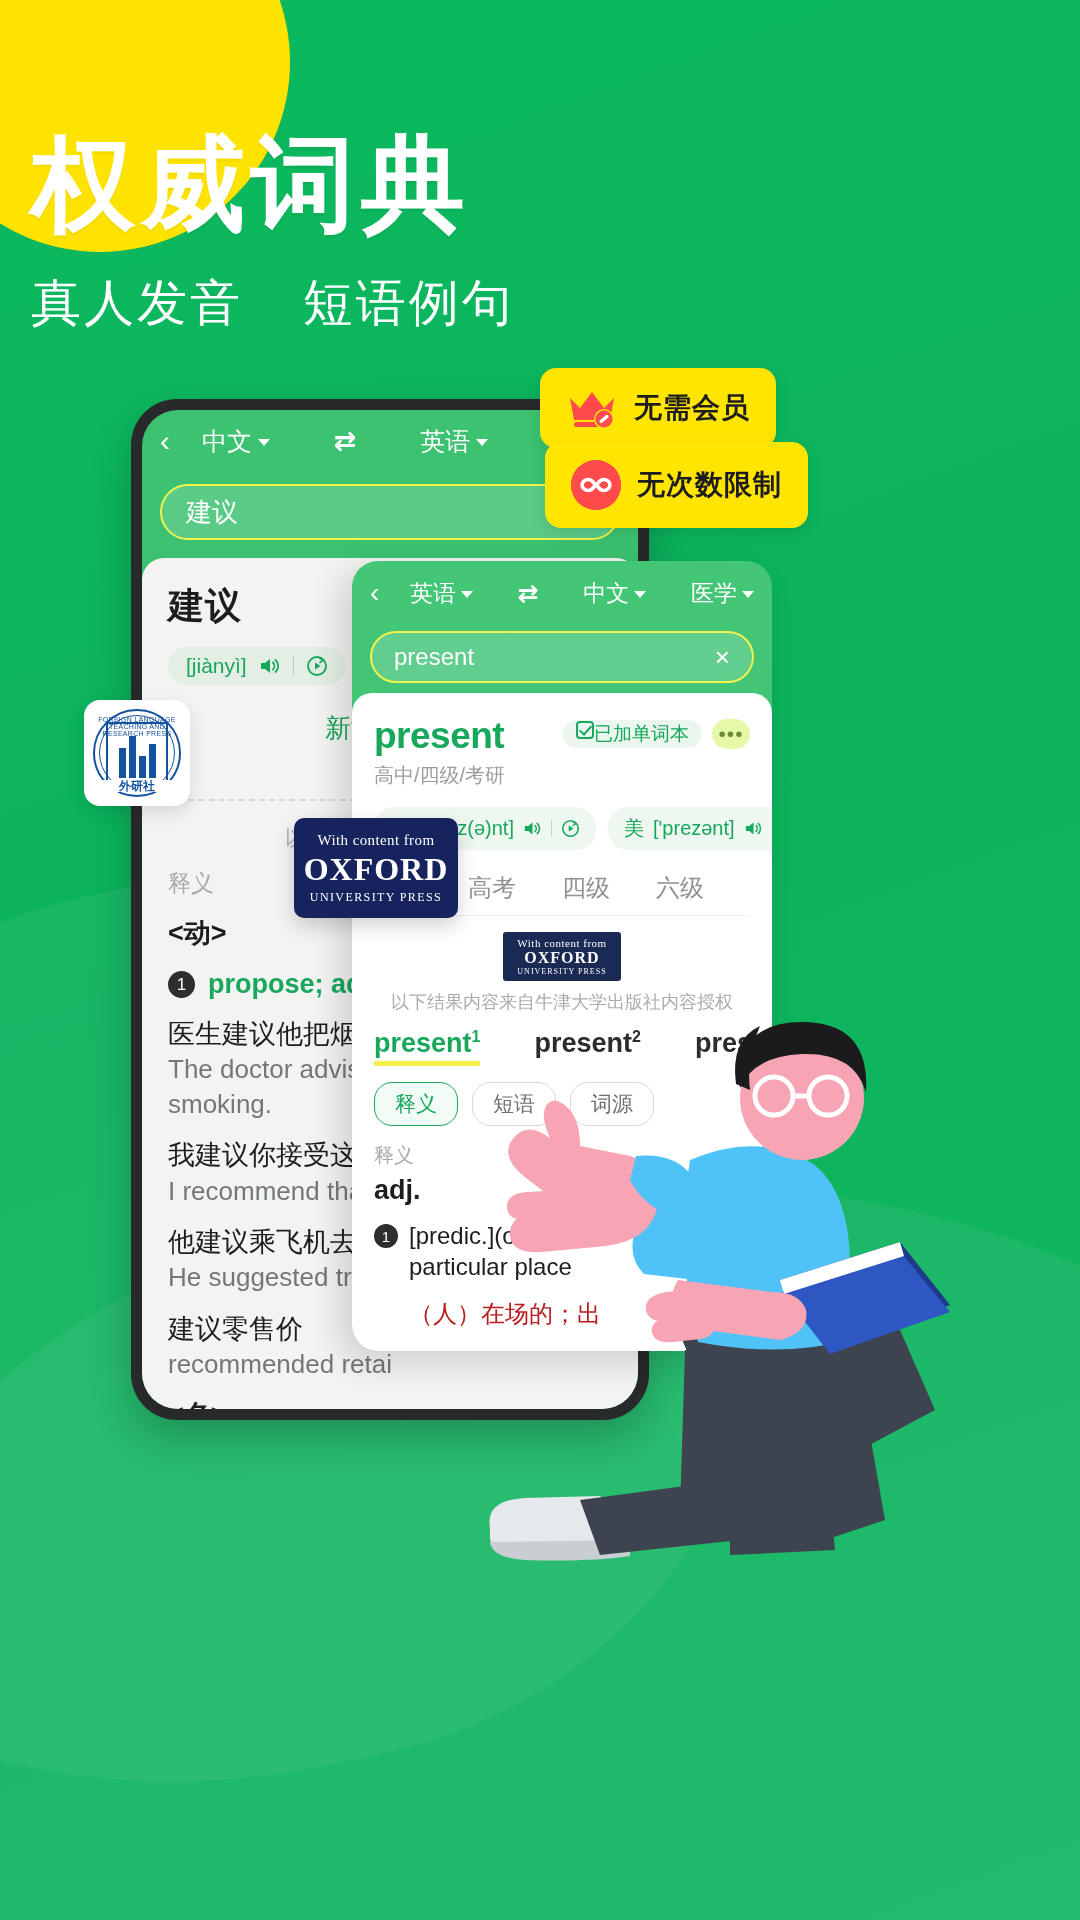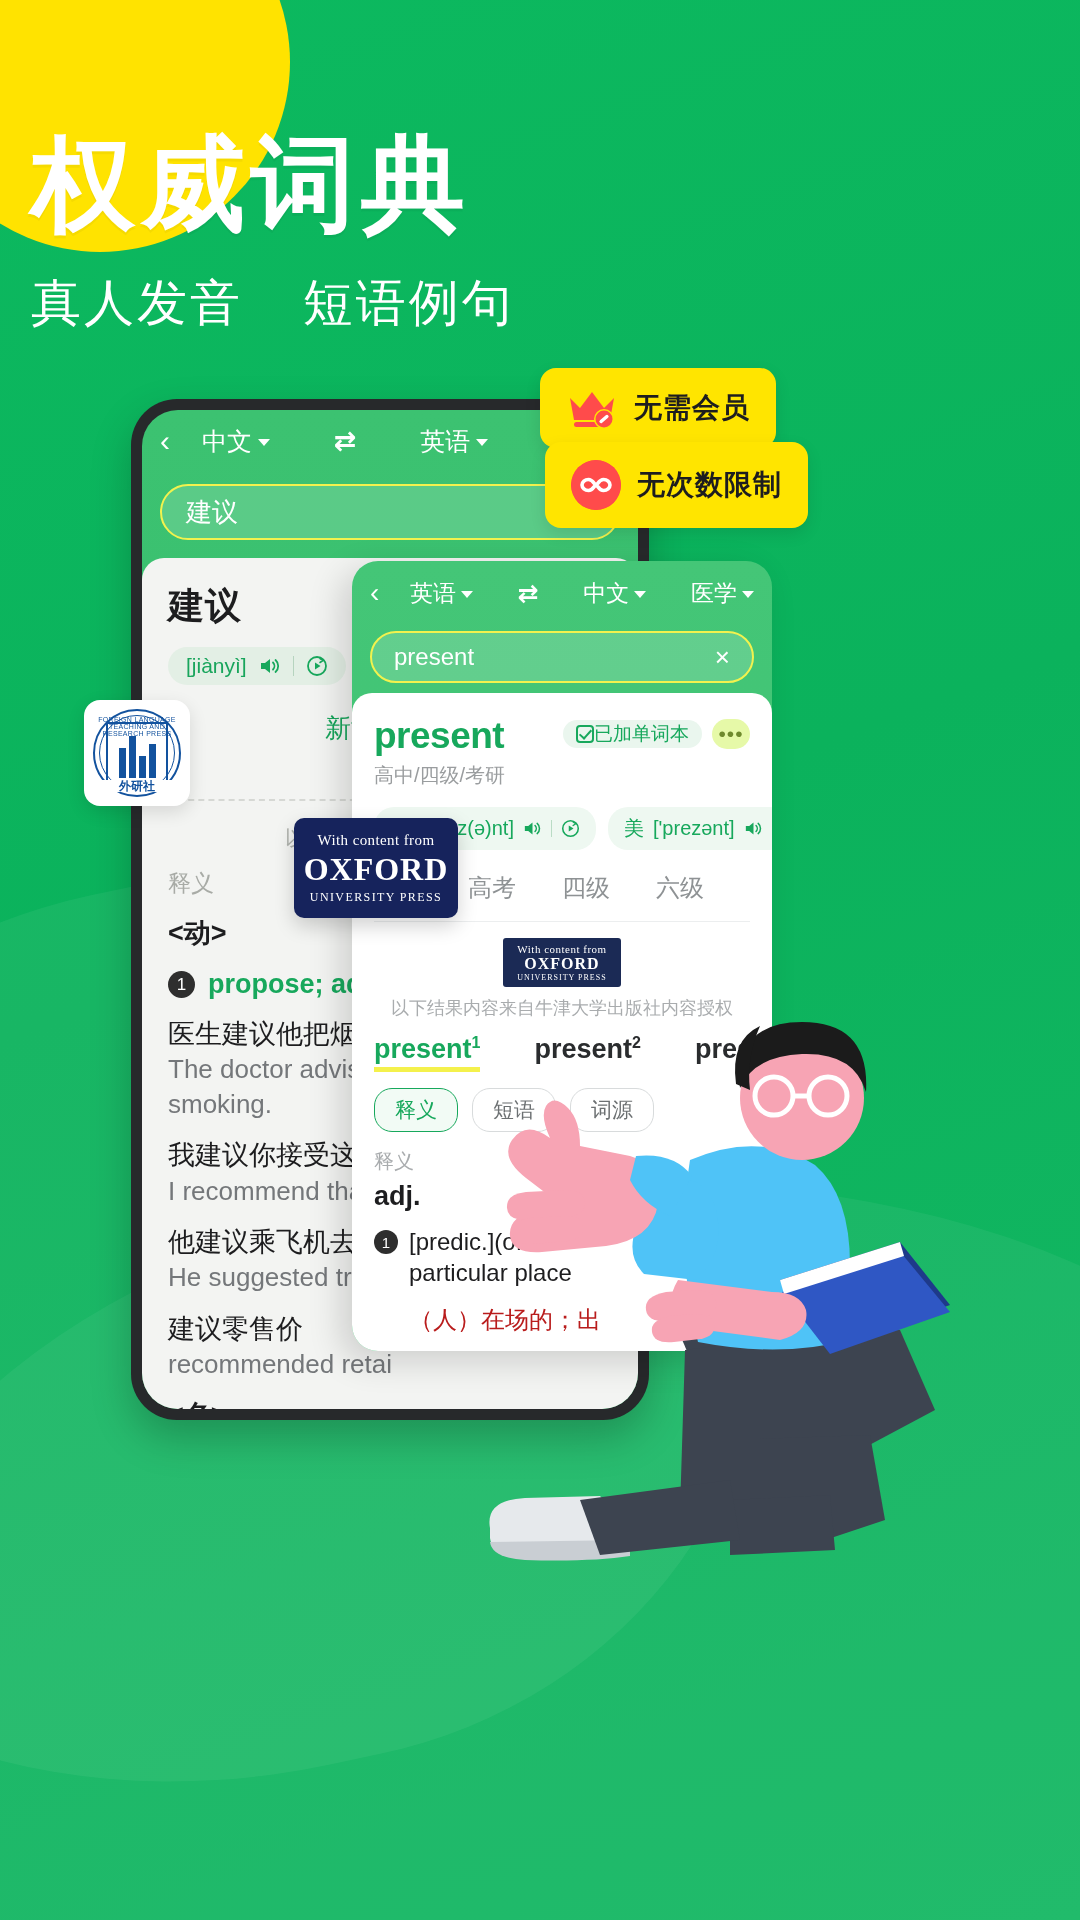--- a/index.html
+++ b/index.html
@@ -220,21 +220,21 @@
     padding: 22px 22px 0 22px;
     overflow: hidden;
   }
   .f-headrow { display: flex; align-items: flex-start; justify-content: space-between; }
   .f-word { font-size: 37px; font-weight: 700; color: #17a85c; letter-spacing: -0.5px; }
   .f-tags { margin-top: 5px; font-size: 20px; color: #9a9d9f; }
   .f-head-actions { display: flex; align-items: center; gap: 10px; margin-top: 4px; }
   .f-addchip {
     background: #eaf6ee; border-radius: 20px;
     padding: 1px 13px;
-    display: flex; align-items: center; 
+    display: flex; 
     color: #17a85c; font-size: 19px; white-space: nowrap;
   }
   .f-check {
     width: 18px; height: 18px; border: 2px solid #17a85c; border-radius: 4px;
     position: relative; flex: 0 0 auto;
   }
   .f-check:after {
     content: ""; position: absolute; left: 4px; top: 0px;
     width: 5px; height: 10px;
     border: solid #17a85c; border-width: 0 2px 2px 0;
@@ -253,21 +253,21 @@
     padding: 8px 16px;
     display: flex; align-items: center; gap: 9px;
     color: #17a85c; font-size: 20px; white-space: nowrap;
   }
   .f-sep { width: 1px; height: 17px; background: #b9dcc5; }
 
   .f-dicttabs {
     margin-top: 22px;
     display: flex; gap: 46px;
     border-bottom: 1px solid #eceeef;
-    padding-bottom: 6px;
+    padding-bottom: 0;
   }
   .f-dicttab {
     font-size: 24px; color: #8e9294; padding-bottom: 11px;
     position: relative; white-space: nowrap;
   }
   .f-dicttab.active { color: #17a85c; font-weight: 700; }
   .f-dicttab.active:after {
     content: ""; position: absolute; left: 50%; transform: translateX(-50%);
     bottom: 0; width: 30px; height: 5px; border-radius: 3px; background: #17a85c;
   }

